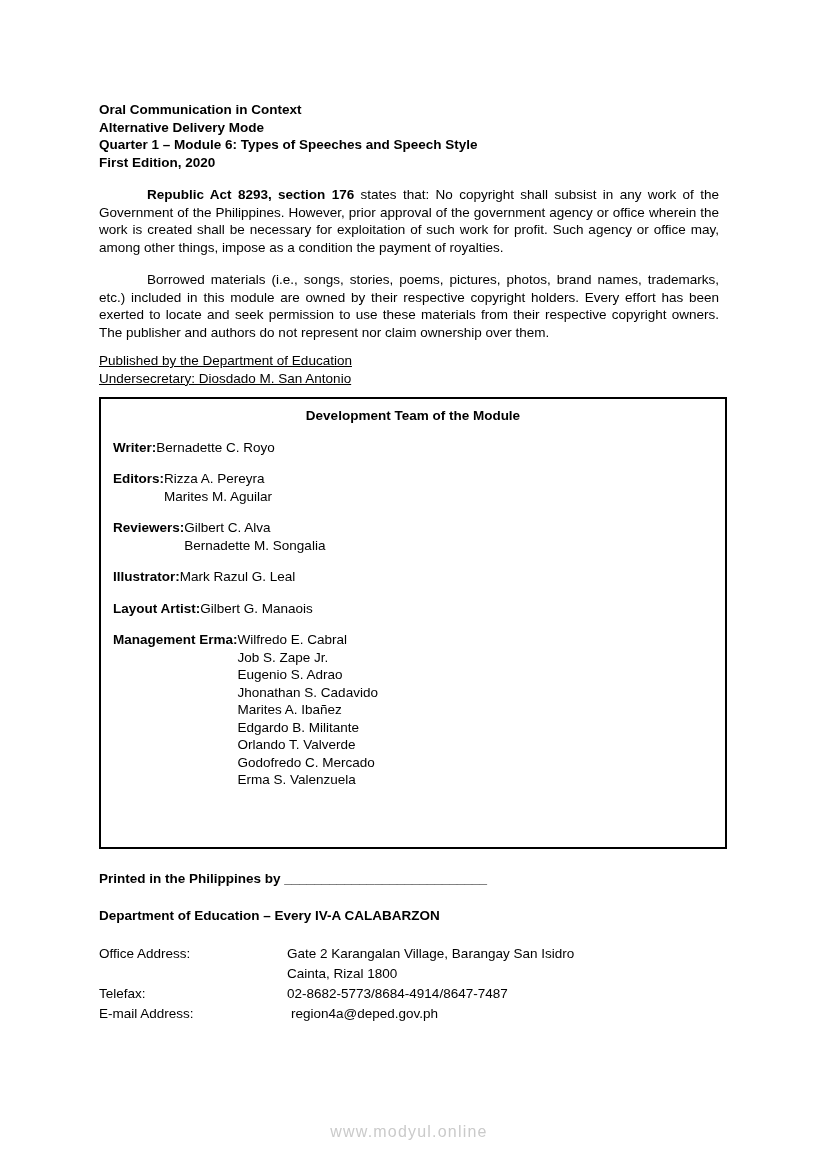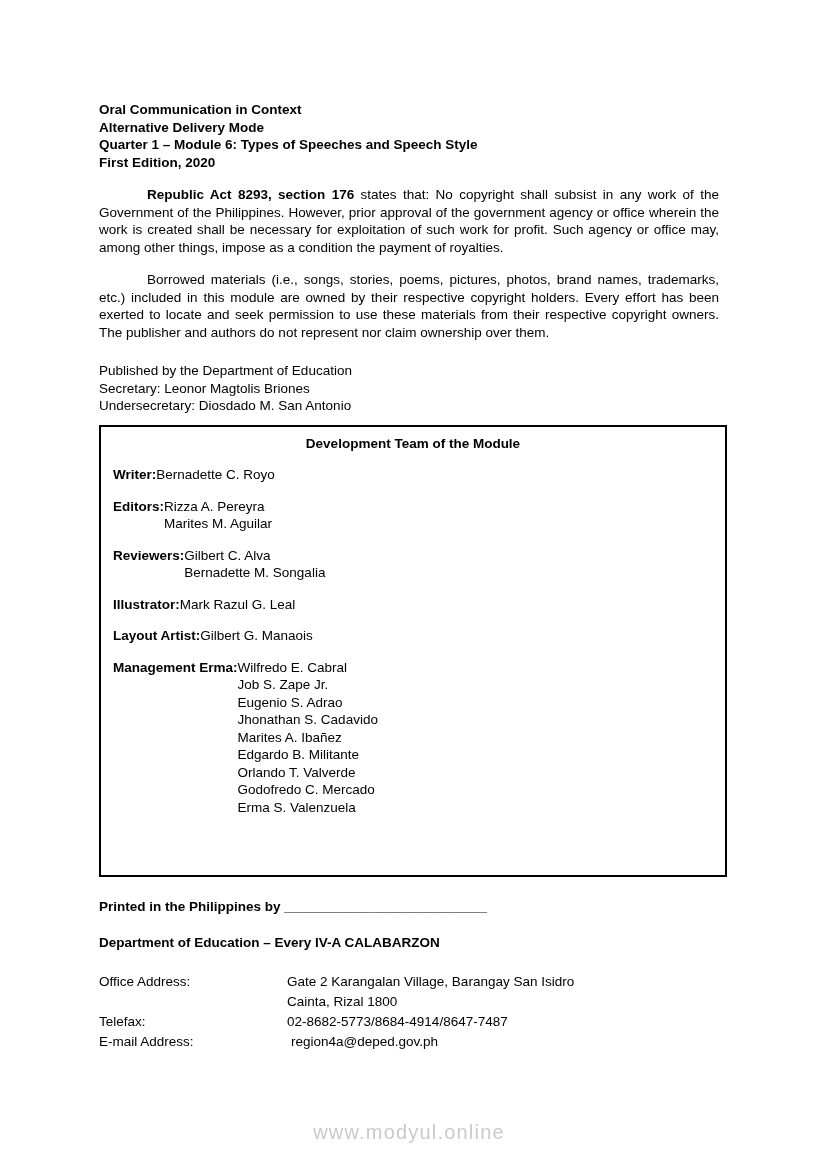--- a/index.html
+++ b/index.html
@@ -18,21 +18,21 @@
     width: 818px; height: 1169px;
     padding: 101px 99px 0 99px;
   }
   .b { font-weight: bold; }
   .header-block div { font-weight: bold; }
   p.body-par {
     margin: 15px 0 0 0;
     text-align: justify;
     text-indent: 48px;
   }
-  .publisher-block { margin-top: 21px; }
+  .publisher-block { margin-top: 11px; text-decoration: underline; }
   .dev-box {
     box-sizing: border-box;
     margin-top: 10px;
     width: 628px;
     height: 452px;
     border: 2px solid #000000;
     padding: 8px 12px 0 12px;
   }
   .dev-box-title {
     text-align: center;
@@ -51,21 +51,21 @@
   .contact-row { display: flex; gap: 37px; }
   .contact-label { width: 151px; flex: 0 0 151px; }
   .contact-values { flex: 1; }
   .contact-values.shift { padding-left: 4px; }
   .watermark {
     position: absolute;
     left: 0; right: 0;
     top: 1122px;
     text-align: center;
     color: #cacaca;
-    font-size: 20px;
+    font-size: 16px;
     letter-spacing: 1.2px;
     line-height: 20px;
   }
 </style>
 </head>
 <body>
 
 <div class="page">
 
   <div class="header-block">
@@ -74,21 +74,20 @@
     <div>Quarter 1 – Module 6: Types of Speeches and Speech Style</div>
     <div>First Edition, 2020</div>
   </div>
 
   <p class="body-par"><span class="b">Republic Act 8293, section 176</span><span> states that: No copyright shall subsist in any work of the Government of the Philippines. However, prior approval of the government agency or office wherein the work is created shall be necessary for exploitation of such work for profit. Such agency or office may, among other things, impose as a condition the payment of royalties.</span></p>
 
   <p class="body-par">Borrowed materials (i.e., songs, stories, poems, pictures, photos, brand names, trademarks, etc.) included in this module are owned by their respective copyright holders. Every effort has been exerted to locate and seek permission to use these materials from their respective copyright owners. The publisher and authors do not represent nor claim ownership over them.</p>
 
   <div class="publisher-block">
     <div>Published by the Department of Education</div>
-    <div>Secretary: Leonor Magtolis Briones</div>
     <div>Undersecretary: Diosdado M. San Antonio</div>
   </div>
 
   <div class="dev-box">
     <div class="dev-box-title">Development Team of the Module</div>
 
     <div class="entry">
       <span class="role">Writer:</span>
       <div class="names">
         <div>Bernadette C. Royo</div>

